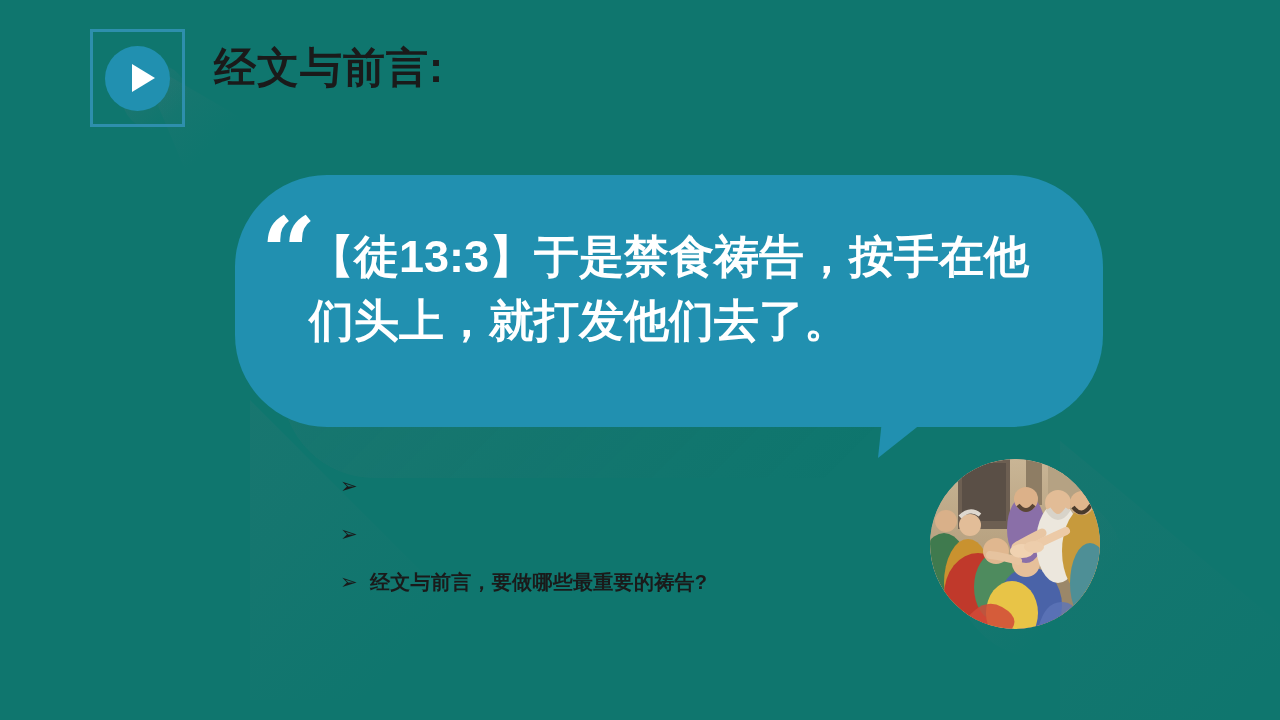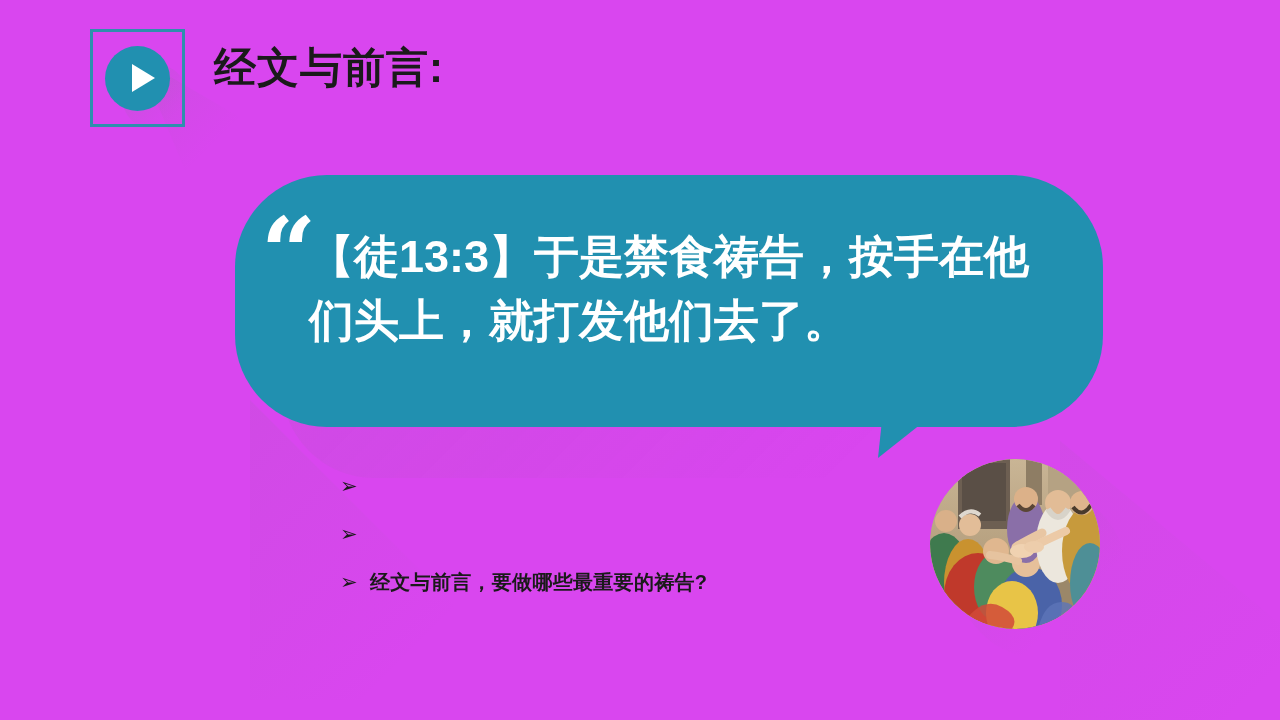--- a/index.html
+++ b/index.html
@@ -11,21 +11,21 @@
     height: 720px;
     background: #ffffff;
     font-family: "Liberation Sans", "DejaVu Sans", sans-serif;
     overflow: hidden;
     position: relative;
   }
 
   .slide {
     position: absolute;
     inset: 0;
-    background: #d946ef;
+    background: #0f766e;
     overflow: hidden;
   }
 
   
   .shadow-layer {
     position: absolute;
     inset: 0;
     pointer-events: none;
     z-index: 1;
   }

